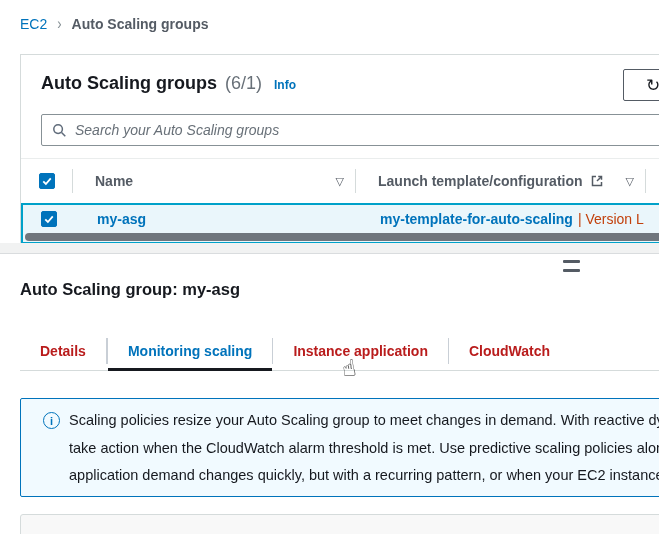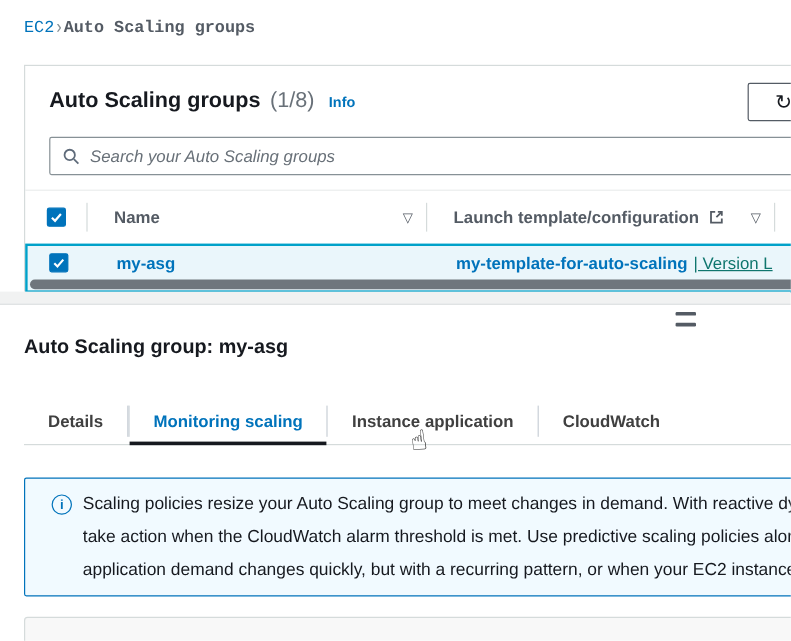--- a/index.html
+++ b/index.html
@@ -2,21 +2,21 @@
 <html><head>
 <meta charset="utf-8">
 <style>
   * { margin:0; padding:0; box-sizing:border-box; }
   html,body { width:659px; height:534px; overflow:hidden; background:#ffffff;
     font-family:"Liberation Sans","DejaVu Sans",sans-serif; color:#16191f; }
   .abs { position:absolute; }
   body { position:relative; }
 
   
-  .breadcrumb { left:20px; top:16px; display:flex; align-items:flex-start; font-size:14px;font-family:Liberation Mono, monospace; }
+  .breadcrumb { left:20px; top:16px; display:flex; align-items:flex-start; gap:10px; font-size:14px; }
   .crumb-link { color:#0073bb; text-decoration:none; cursor:pointer; }
   .crumb-sep { color:#879196; font-size:13px; transform:scaleY(1.25); }
   .crumb-current { color:#545b64; font-weight:700; }
 
   
   .card { left:20px; top:54px; width:760px; height:189px; background:#fff; border:1px solid #d5dbdb; }
   .card-title-row { position:absolute; left:20px; top:18px; display:flex; align-items:baseline; gap:8px; }
   .card-title { font-size:18px; font-weight:700; color:#16191f; }
   .card-count { font-size:18px; font-weight:400; color:#687078; }
   .info-link { font-size:12px; font-weight:700; color:#0073bb; cursor:pointer; margin-left:4px;text-align:center; }
@@ -45,40 +45,40 @@
   .sort-icon { font-size:11px; color:#545b64; margin-left:auto; margin-right:12px; cursor:pointer; }
   .ext-icon { margin-left:7px; display:inline-flex; cursor:pointer; }
 
   .checkbox { width:16px; height:16px; background:#0073bb; border:1px solid #0073bb; border-radius:2px;
     display:flex; align-items:center; justify-content:center; cursor:pointer; }
 
   .trow { position:absolute; left:0; top:148px; width:760px; height:41px; background:#eaf6fb;
     border:2px solid #00a1c9; }
   .trow-content { display:flex; align-items:center; height:26px; margin-top:1px; }
   .cell-link { font-size:14px; font-weight:700; color:#0073bb; text-decoration:none; cursor:pointer; }
-  .cell-plain { font-size:14px; color:#0f766e; white-space:nowrap;text-decoration:underline; }
+  .cell-plain { font-size:14px; color:#c2410c; white-space:nowrap; }
   .launch-cell-text { white-space:nowrap; display:flex; gap:5px; align-items:center; }
 
   .hscroll { position:absolute; left:2px; top:28px; width:752px; height:9px; }
   .hscroll-thumb { width:745px; height:8px; border-radius:4px; background:#6f767d; cursor:grab; }
 
   
   .gray-strip { left:0; top:243px; width:659px; height:10px; background:#f1f2f2; }
   .panel-divider { left:0; top:253px; width:659px; height:1px; background:#d9dcde; }
 
   
   .splitter { left:563px; top:260px; width:18px; height:12px; cursor:row-resize; display:flex;
     flex-direction:column; justify-content:space-between; }
   .splitter span { display:block; width:17px; height:3px; background:#545b64; border-radius:1px; }
 
   
   .panel-title { left:20px; top:280px; font-size:16.5px; font-weight:700; color:#16191f; }
 
   .tabs { left:20px; top:331px; height:40px; display:flex; align-items:center; }
-  .tab { height:40px; line-height:40px; padding:0 20px; font-size:14px; font-weight:700; color:#404040;
+  .tab { height:40px; line-height:40px; padding:0 20px; font-size:14px; font-weight:700; color:#b91c1c;
     cursor:pointer; position:relative; white-space:nowrap; }
   .tab.active { color:#0073bb; }
   .tab.active::after { content:""; position:absolute; left:0; right:0; bottom:0; height:3px; background:#16191f; }
   .tab-divider { width:1px; height:26px; background:#c9cfd6; }
   .tabs-baseline { left:20px; top:370px; width:760px; height:1px; background:#d5dbdb; }
 
   .cursor-hand { left:342px; top:355px; font-size:23px; color:#1b1b1b; transform:rotate(-8deg);
     font-family:"DejaVu Sans",sans-serif; pointer-events:none; }
 
   
@@ -100,21 +100,21 @@
 <div class="abs breadcrumb">
   <a class="crumb-link">EC2</a>
   <span class="crumb-sep">›</span>
   <span class="crumb-current">Auto Scaling groups</span>
 </div>
 
 <div class="abs card">
 
   <div class="card-title-row">
     <span class="card-title">Auto Scaling groups</span>
-    <span class="card-count">(1/8)</span>
+    <span class="card-count">(6/1)</span>
     <span class="info-link">Info</span>
   </div>
 
   <button class="refresh-btn">
     <span>↻</span>
   </button>
 
   <div class="search-box">
     <svg width="15" height="15" viewBox="0 0 16 16">
       <circle cx="6.5" cy="6.5" r="4.6" fill="none" stroke="#5f6b7a" stroke-width="1.6"></circle>

